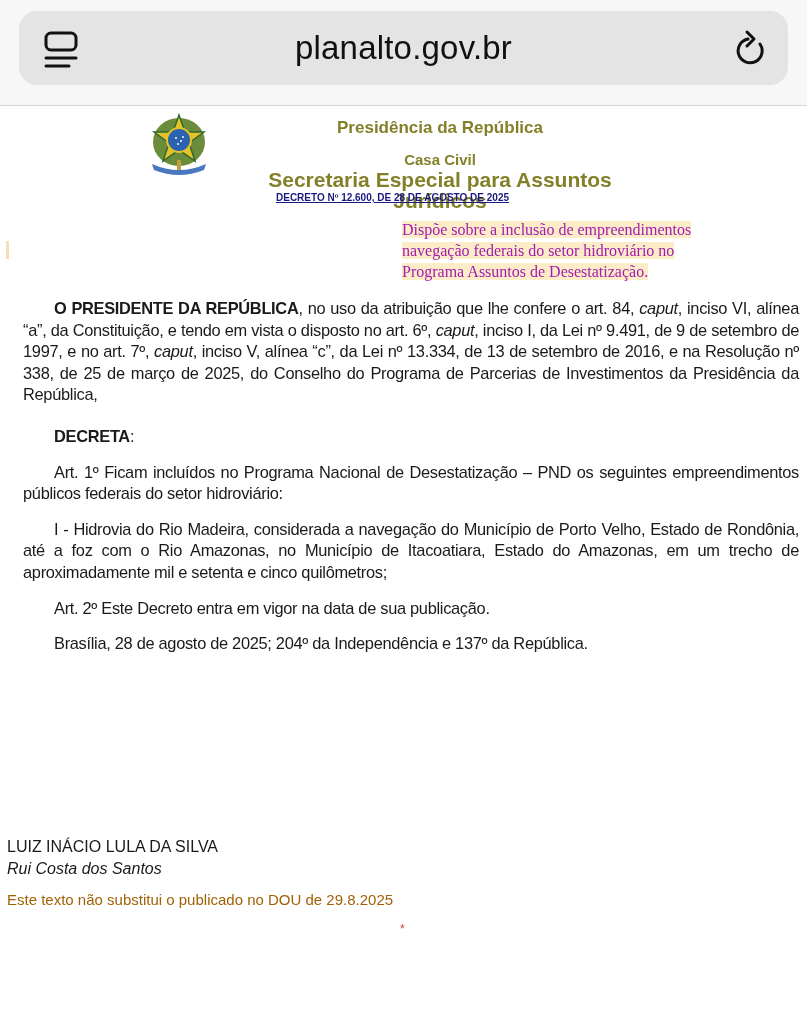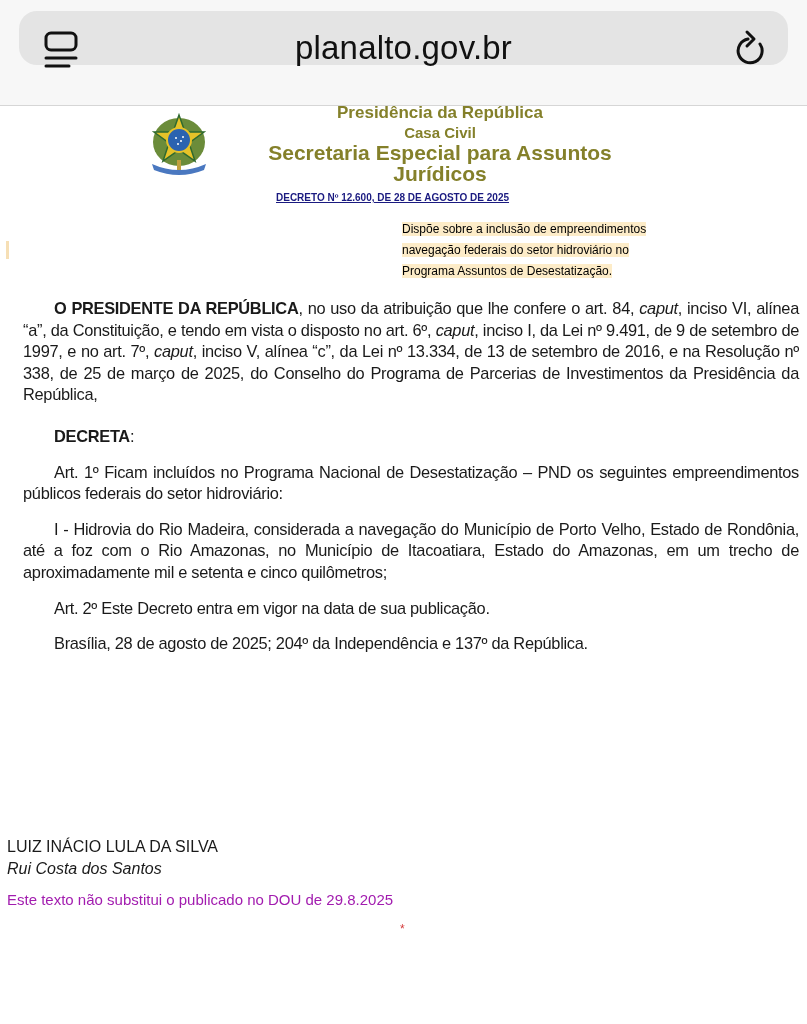--- a/index.html
+++ b/index.html
@@ -1,41 +1,41 @@
 <!DOCTYPE html>
 <html><head>
 <meta charset="utf-8">
 <style>
   html, body { margin:0; padding:0; }
   body { width:807px; height:1024px; background:#ffffff; overflow:hidden; position:relative; font-family:"Liberation Sans", sans-serif; }
   .topbar { position:absolute; left:0; top:0; width:807px; height:105px; background:#f7f7f7; border-bottom:1px solid #d6d6d6; }
-  .urlbar { position:absolute; left:19px; top:11px; width:769px; height:54px; background:#e4e4e4; border-radius:18px; }
+  .urlbar { position:absolute; left:19px; top:11px; width:769px; height:74px; background:#e4e4e4; border-radius:18px; }
   .tabs-btn { position:absolute; left:22px; top:16px; width:40px; height:44px; cursor:pointer; }
   .reload-btn { position:absolute; right:16px; top:15px; width:40px; height:44px; cursor:pointer; }
   .url-text { position:absolute; left:0; right:0; top:18px; text-align:center; font-size:33px; color:#111; letter-spacing:0.2px; }
   .coat { position:absolute; left:148px; top:112px; width:62px; height:68px; }
-  .org { position:absolute; left:250px; top:102px; width:380px; text-align:center; color:#84802a; font-weight:bold; }
+  .org { position:absolute; left:250px; top:117px; width:380px; text-align:center; color:#84802a; font-weight:bold; }
   .org .l1 { font-size:17px; line-height:21px; }
-  .org .l2 { font-size:15px; line-height:19px; }
+  .org .l2 { font-size:15px; line-height:19px;margin-top:12px; }
   .org .l3 { font-size:21px; line-height:21px; }
   .decree-title { position:absolute; left:276px; top:192px; font-size:10px; font-weight:bold; color:#1a1a80; text-decoration:underline;text-align:right; }
 
-  .ementa { position:absolute; left:402px; top:219px; width:380px; font-size:12px; line-height:21px; color:#000000; }
+  .ementa { position:absolute; left:402px; top:219px; width:380px; font-size:16px; line-height:21px; color:#a21caf;font-family:Liberation Serif, serif; }
   .ementa span { background:#fdecc8; }
   .marker { position:absolute; left:6px; top:241px; width:3px; height:18px; background:#f6dfb5; }
 
   .body-text { position:absolute; left:7px; top:298px; width:792px; font-size:16.4px; line-height:21.6px; color:#1a1a1a; font-family:"Liberation Sans", sans-serif; letter-spacing:-0.3px; }
   .body-text p { margin:0 0 14px 16px; text-align:justify; text-indent:31px; }
   .body-text p.first { margin-bottom:20px; }
   .body-text b { font-weight:bold; }
   .body-text .nojust { text-align:left; }
 
   .sig1 { position:absolute; left:7px; top:838px; font-size:16px; color:#1a1a1a; }
   .sig2 { position:absolute; left:7px; top:860px; font-size:16px; color:#1a1a1a; font-style:italic; }
-  .notice { position:absolute; left:7px; top:891px; font-size:15px; color:#a21caf; }
+  .notice { position:absolute; left:7px; top:891px; font-size:15px; color:#a16207; }
   .asterisk { position:absolute; left:400px; top:922px; font-size:12px; color:#d43a3a; }
 </style>
 </head>
 <body>
 
 <div class="topbar">
   <div class="urlbar">
     <div class="tabs-btn">
       <svg width="40" height="44" viewBox="0 0 40 44">
         <rect x="5" y="6" width="30" height="17" rx="5" fill="none" stroke="#111" stroke-width="3"></rect>

